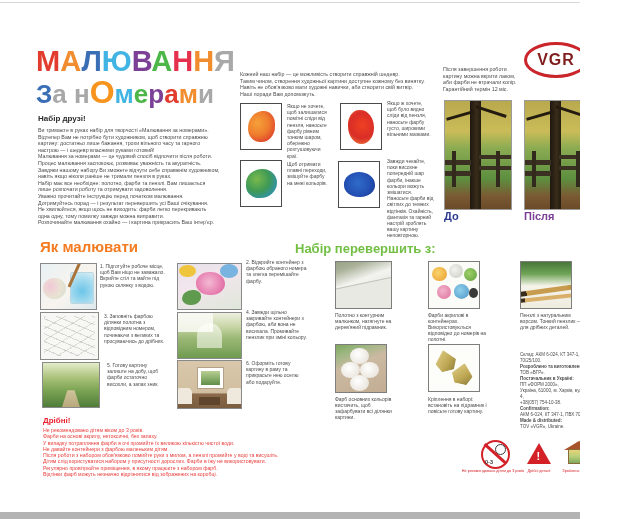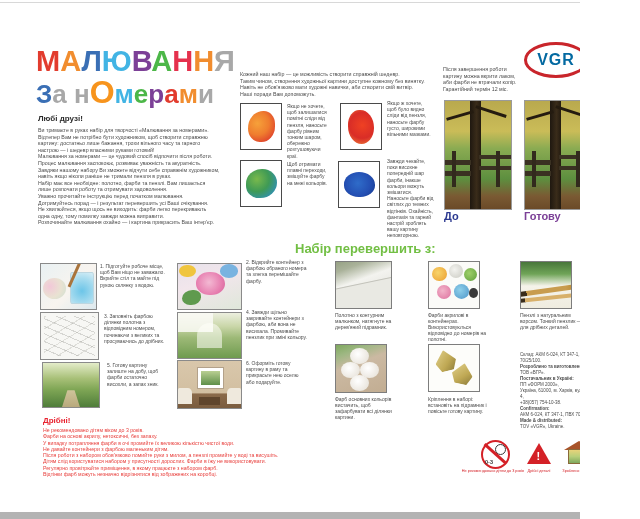--- a/index.html
+++ b/index.html
@@ -25,21 +25,21 @@
   .t-box{width:40px;height:45px;border:1px solid #4a4a4a;background:#fff;display:flex;align-items:center;justify-content:center;}
   .t-text{font-size:5px;line-height:6.2px;white-space:pre-line;}
   .blob{display:block;}
   .blob1{width:27px;height:31px;border-radius:62% 45% 55% 48%;background:radial-gradient(circle at 35% 40%,#f6a13a 0%,#ef7d2e 45%,#df432c 80%);}
   .blob2{width:26px;height:34px;border-radius:45% 55% 50% 55%;background:radial-gradient(circle at 55% 45%,#ef4123 0%,#d92d27 55%,#f18a3b 100%);}
   .blob3{width:31px;height:29px;border-radius:55% 50% 58% 45%;background:radial-gradient(circle at 35% 35%,#79b94c 0%,#3f9a55 45%,#2f8fbf 85%);}
   .blob4{width:31px;height:25px;border-radius:52% 55% 50% 50%;background:radial-gradient(circle at 45% 45%,#2f6cc9 0%,#2450b4 55%,#173a8f 95%);}
   
   .vgr{left:524px;top:42px;width:58px;height:30px;border:3px solid #c9252b;border-radius:50%;
        display:flex;align-items:center;justify-content:center;}
-  .vgr-text{font-size:16px;font-weight:800;color:#0369a1;letter-spacing:1px;}
+  .vgr-text{font-size:16px;font-weight:800;color:#7f1d1d;letter-spacing:1px;}
   .vgr-reg{left:586px;top:40px;font-size:5px;color:#c9252b;}
   .storage{left:443px;top:66px;width:98px;}
   
   .ba{top:100px;width:66px;height:108px;border:1px solid #9a9a9a;overflow:hidden;}
   .ba-before{left:444px;}
   .ba-after{left:524px;}
   .scene{position:absolute;inset:0;background:linear-gradient(180deg,#b9a94e 0%,#cabc58 28%,#8aab52 44%,#5d8f3f 72%,#7a5a33 88%,#6b4a28 100%);}
   .trunk{position:absolute;left:38%;top:0;width:17%;height:100%;background:linear-gradient(90deg,#1f1810,#3a2c1a 60%,#241b10);}
   .branch{position:absolute;height:3px;background:#241b10;}
   .branch1{left:45%;top:8%;width:48%;transform:rotate(18deg);}
@@ -135,21 +135,21 @@
 
   <div class="abs edge-top"></div>
   <div class="abs edge-right"></div>
   <div class="abs edge-bottom"></div>
 
   <div class="abs title">
     <div class="title-l1"><span style="color: rgb(226, 60, 46);">М</span><span style="color: rgb(241, 141, 47);">А</span><span style="color: rgb(58, 111, 181);">Л</span><span style="color: rgb(66, 180, 228);">Ю</span><span style="color: rgb(124, 64, 151);">В</span><span style="color: rgb(76, 183, 72);">А</span><span style="color: rgb(229, 49, 77);">Н</span><span style="color: rgb(241, 141, 47);">Н</span><span style="color: rgb(168, 168, 168);">Я</span></div>
     <div class="title-l2"><span style="color: rgb(58, 111, 181);">З</span><span style="color: rgb(168, 168, 168);">а</span><span style="color: rgb(168, 168, 168);"> </span><span style="color: rgb(168, 168, 168);">н</span><span class="big" style="color: rgb(247, 148, 29);">О</span><span style="color: rgb(66, 180, 228);">м</span><span style="color: rgb(76, 183, 72);">е</span><span style="color: rgb(124, 64, 151);">р</span><span style="color: rgb(226, 60, 46);">а</span><span style="color: rgb(241, 141, 47);">м</span><span style="color: rgb(168, 168, 168);">и</span></div>
   </div>
 
-  <div class="abs greeting">Любі друзі!</div>
+  <div class="abs greeting">Набір друзі!</div>
   <div class="abs smalltext intro-lines">Ви тримаєте в руках набір для творчості «Малювання за номерами».
 Відтепер Вам не потрібно бути художником, щоб створити справжню
 картину: достатньо лише бажання, трохи вільного часу та гарного
 настрою — і шедевр власними руками готовий!
 Малювання за номерами — це чудовий спосіб відпочити після роботи.
 Процес малювання заспокоює, розвиває уважність та акуратність.
 Завдяки нашому набору Ви зможете відчути себе справжнім художником,
 навіть якщо ніколи раніше не тримали пензля в руках.
 Набір має все необхідне: полотно, фарби та пензлі. Вам лишається
 лише розпочати роботу та отримувати задоволення.
@@ -214,22 +214,23 @@
       <div class="branch branch2"></div>
       <div class="fence-bar fb1"></div>
       <div class="fence-bar fb2"></div>
       <div class="fence-bar fb3"></div>
       <div class="fence-bar fb4"></div>
       <div class="fence-post fp1"></div>
       <div class="fence-post fp2"></div>
     </div>
   </div>
   <div class="abs ba-label-row lbl-before">До</div>
-  <div class="abs ba-label-row lbl-after">Готову</div>
-
+  <div class="abs ba-label-row lbl-after">Після</div>
+
+  <div class="abs h-orange">Як малювати</div>
 
   <div class="abs step-img sp p1" style="left:40px;top:263px;width:55px;height:45px;">
     <div class="palette"></div>
     <div class="jar"></div>
     <div class="brush"></div>
   </div>
   <div class="abs step-num-text" style="left:100px;top:263px;width:70px;">1. Підготуйте робоче місце, щоб Вам ніщо не заважало. Вкрийте стіл та майте під рукою склянку з водою.</div>
 
   <div class="abs step-img sp p2" style="left:177px;top:263px;width:63px;height:45px;">
     <div class="pot1"></div>

